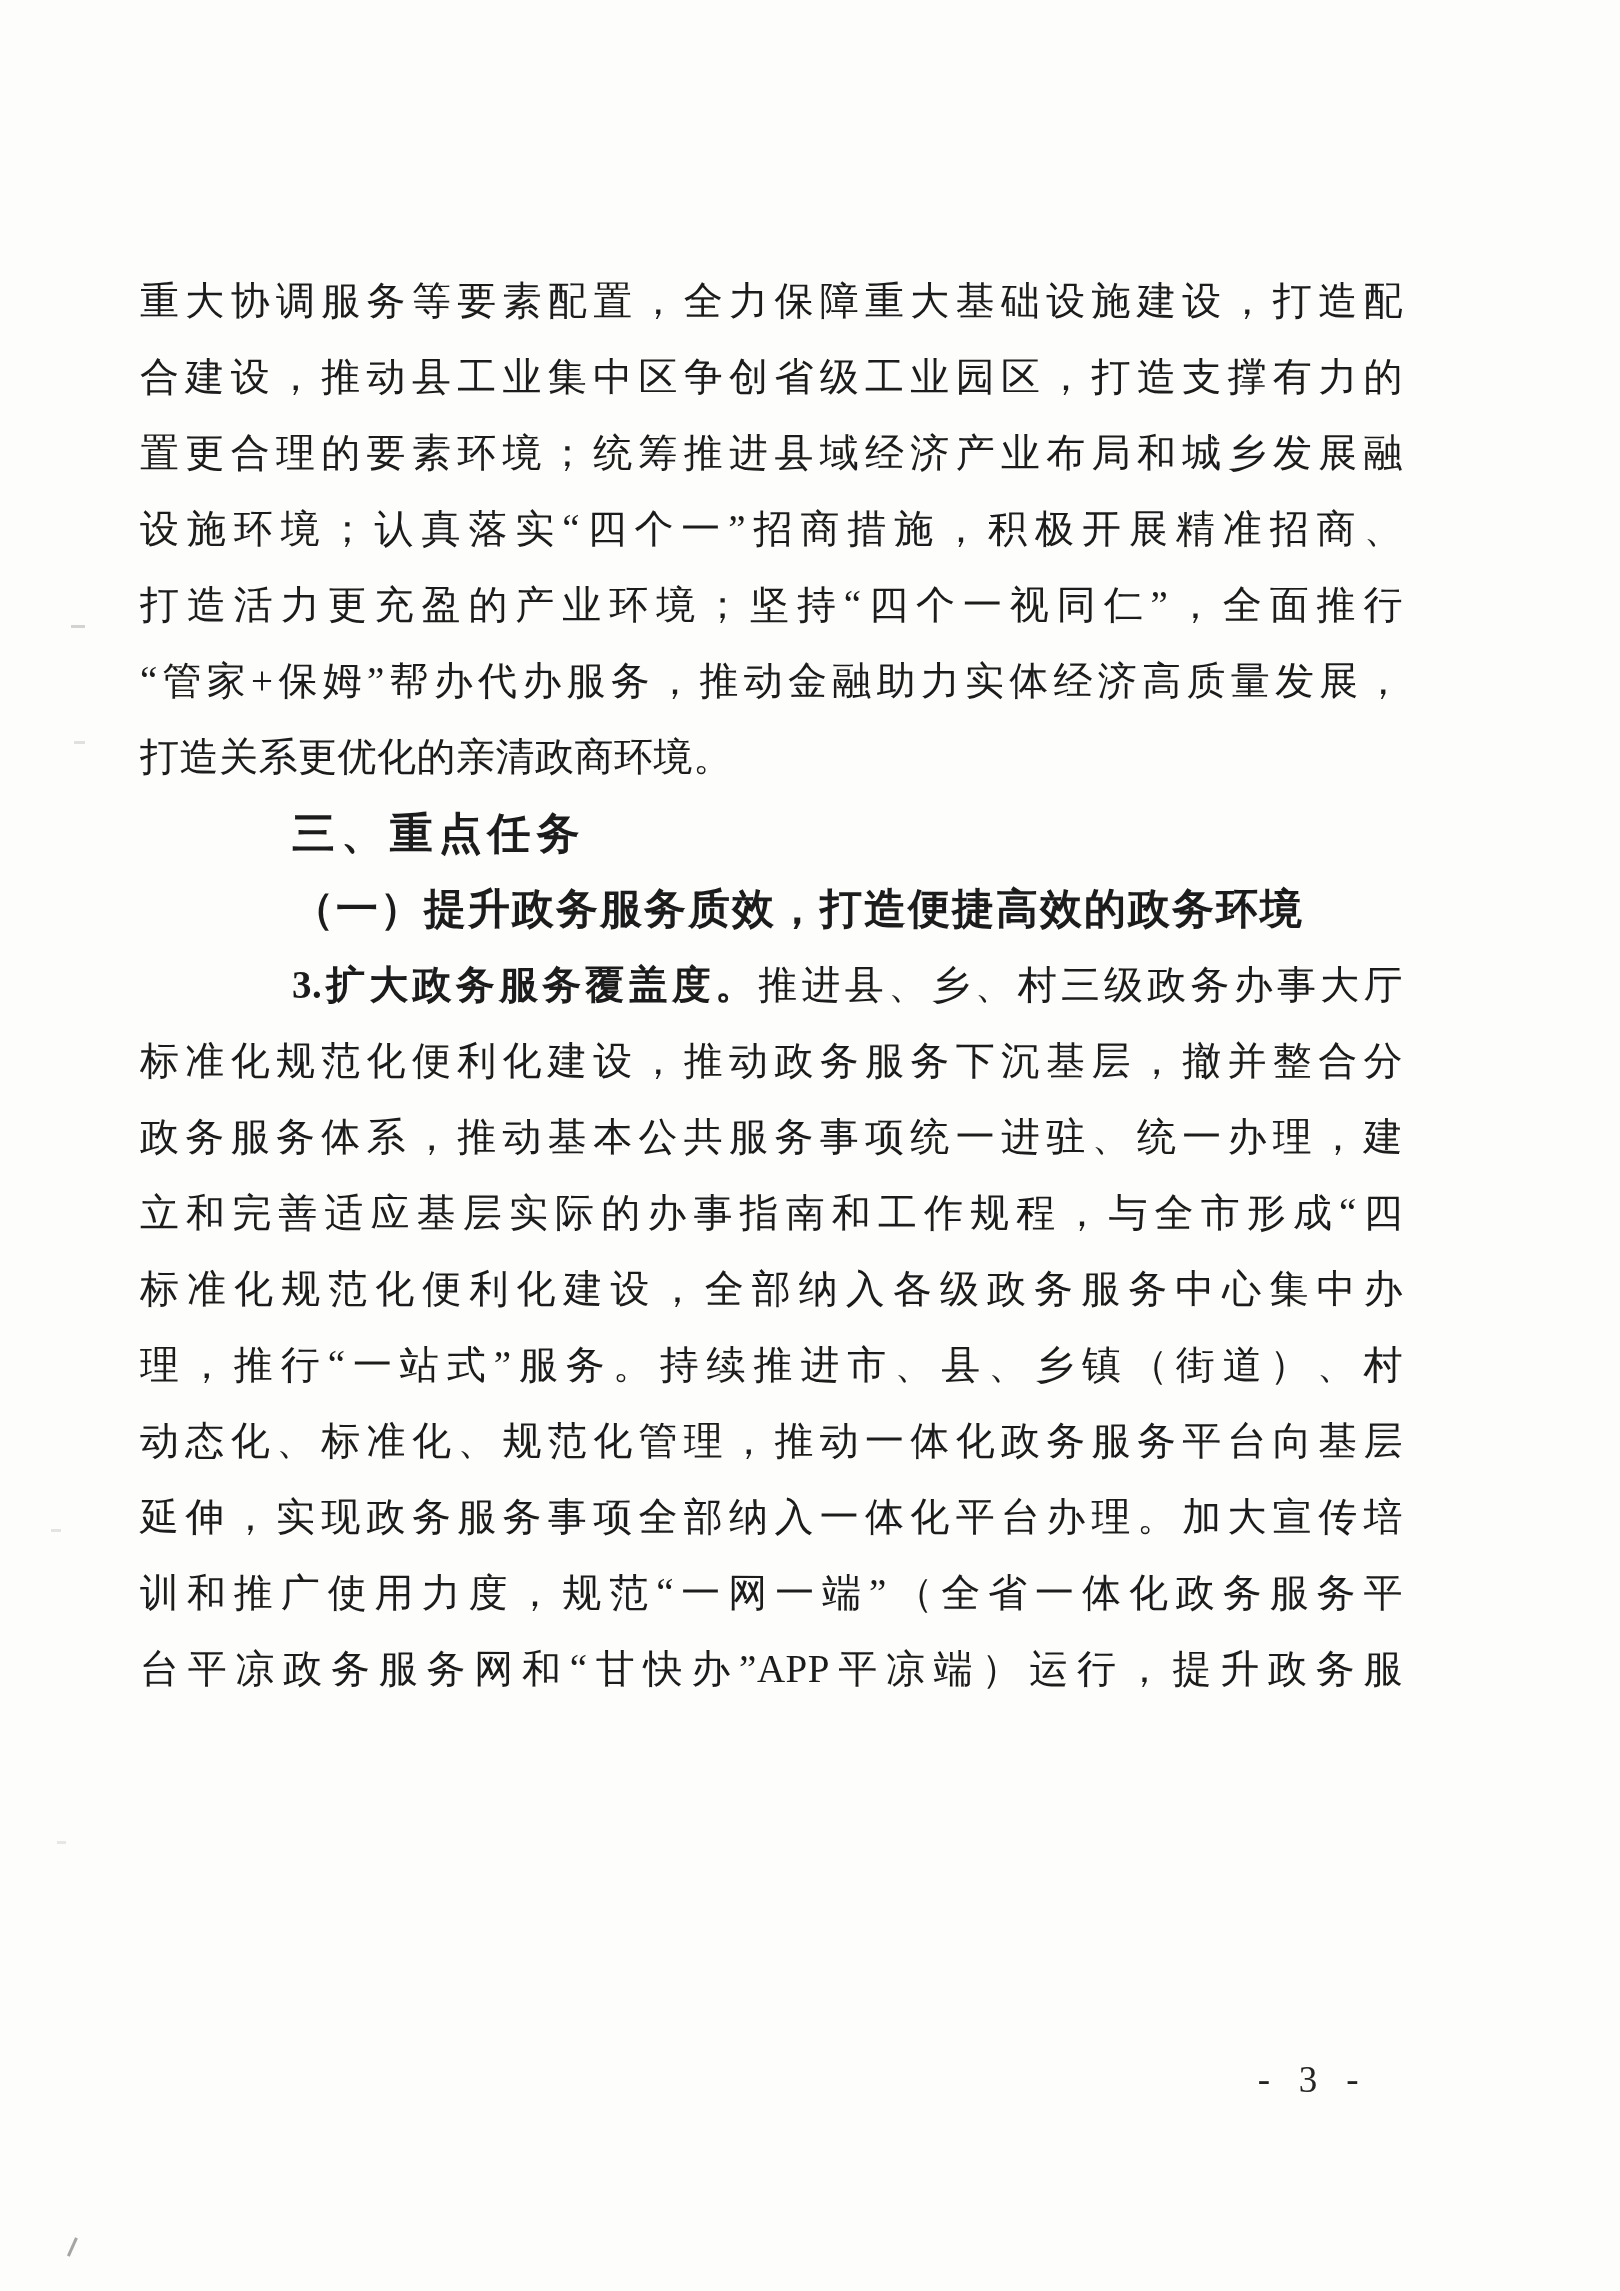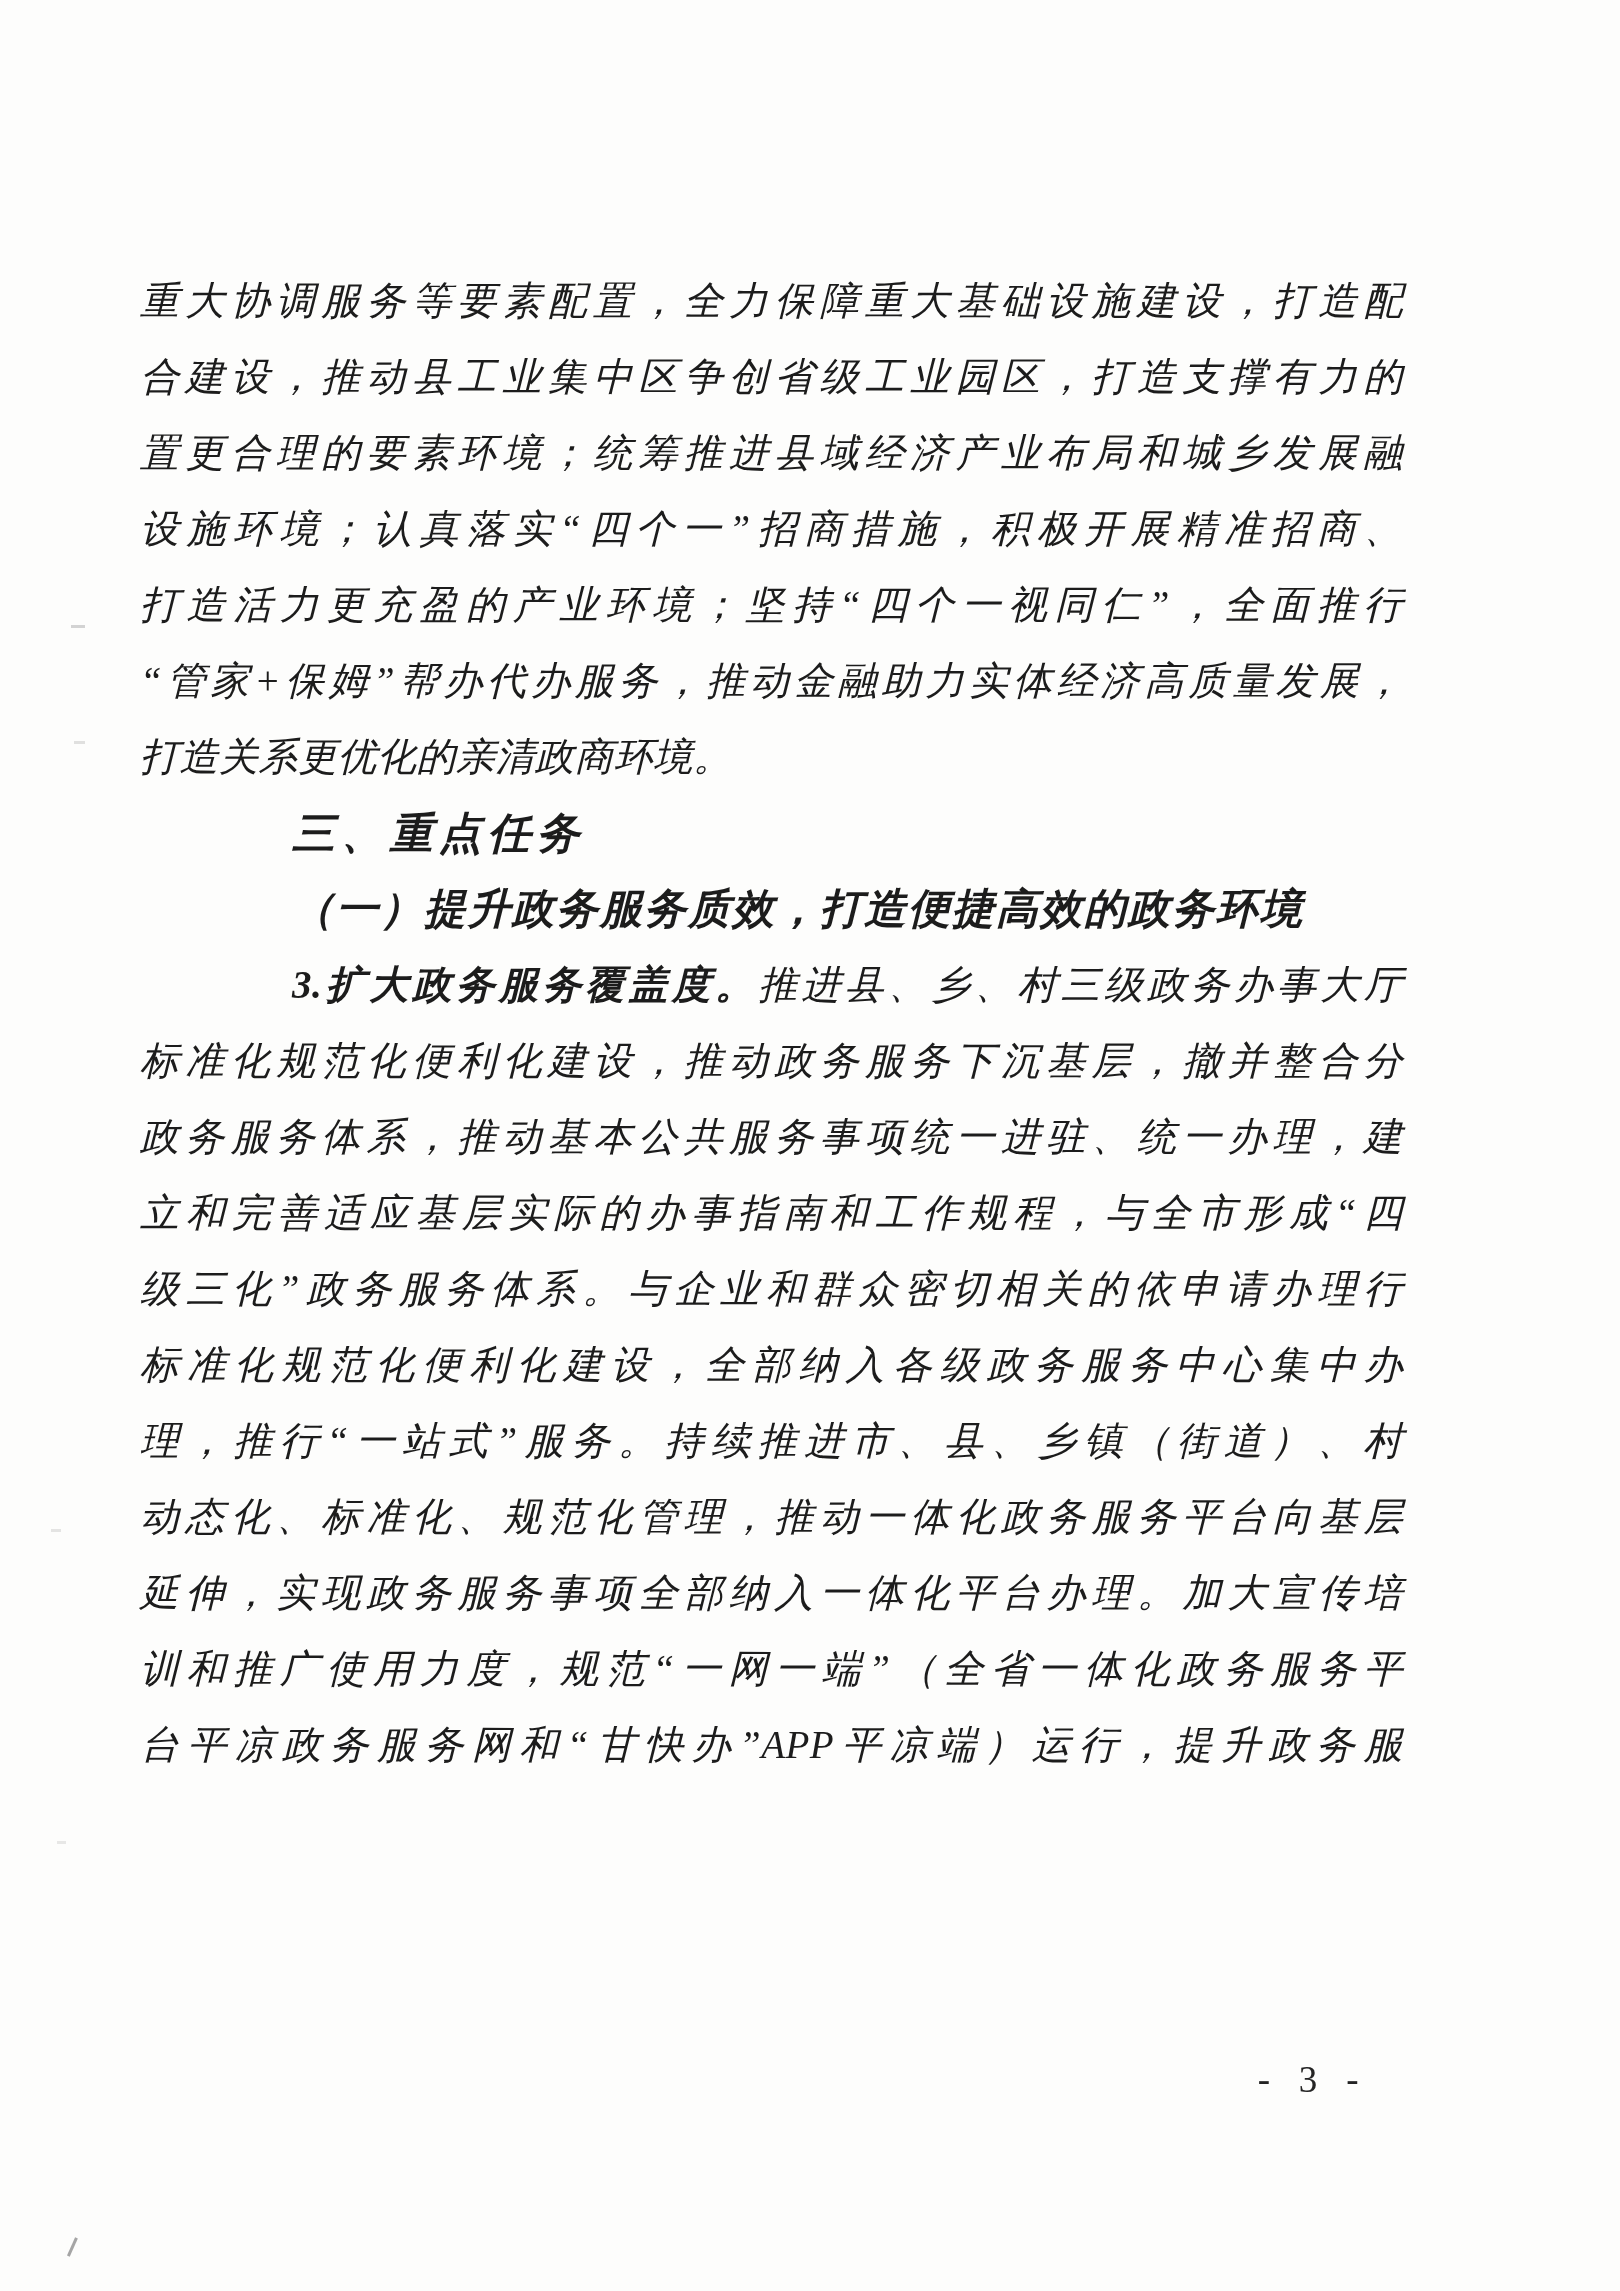--- a/index.html
+++ b/index.html
@@ -22,21 +22,20 @@
     top: 263px;
     width: 1263px;
   }
   .line {
     font-size: 39px;
     line-height: 76px;
     height: 76px;
     text-align: left;
     text-justify: inter-character;
     letter-spacing: 0.5px;
-    font-style: italic;
   }
   .line.justify {
     text-align: justify;
     text-align-last: justify;
   }
   .line.indent {
     text-indent: 152px;
   }
   .line .b {
     font-weight: 700;
@@ -91,21 +90,20 @@
       <div class="line justify"><span>设施环境；认真落实“四个一”招商措施，积极开展精准招商、</span></div>
       <div class="line justify"><span>打造活力更充盈的产业环境；坚持“四个一视同仁”，全面推行</span></div>
       <div class="line justify"><span>“管家+保姆”帮办代办服务，推动金融助力实体经济高质量发展，</span></div>
       <div class="line"><span>打造关系更优化的亲清政商环境。</span></div>
       <div class="line h1 indent"><span class="b">三、重点任务</span></div>
       <div class="line h2 indent"><span class="b">（一）提升政务服务质效，打造便捷高效的政务环境</span></div>
       <div class="line justify indent"><span class="b">3.扩大政务服务覆盖度。</span><span>推进县、乡、村三级政务办事大厅</span></div>
       <div class="line justify"><span>标准化规范化便利化建设，推动政务服务下沉基层，撤并整合分</span></div>
       <div class="line justify"><span>政务服务体系，推动基本公共服务事项统一进驻、统一办理，建</span></div>
       <div class="line justify"><span>立和完善适应基层实际的办事指南和工作规程，与全市形成“四</span></div>
-      <div class="line justify"><span>级三化”政务服务体系。与企业和群众密切相关的依申请办理行</span></div>
       <div class="line justify"><span>标准化规范化便利化建设，全部纳入各级政务服务中心集中办</span></div>
       <div class="line justify"><span>理，推行“一站式”服务。持续推进市、县、乡镇（街道）、村</span></div>
       <div class="line justify"><span>动态化、标准化、规范化管理，推动一体化政务服务平台向基层</span></div>
       <div class="line justify"><span>延伸，实现政务服务事项全部纳入一体化平台办理。加大宣传培</span></div>
       <div class="line justify"><span>训和推广使用力度，规范“一网一端”（全省一体化政务服务平</span></div>
       <div class="line justify"><span>台平凉政务服务网和“甘快办”APP平凉端）运行，提升政务服</span></div>
     </div>
 
   <div class="page-number">- 3 -</div>
 

